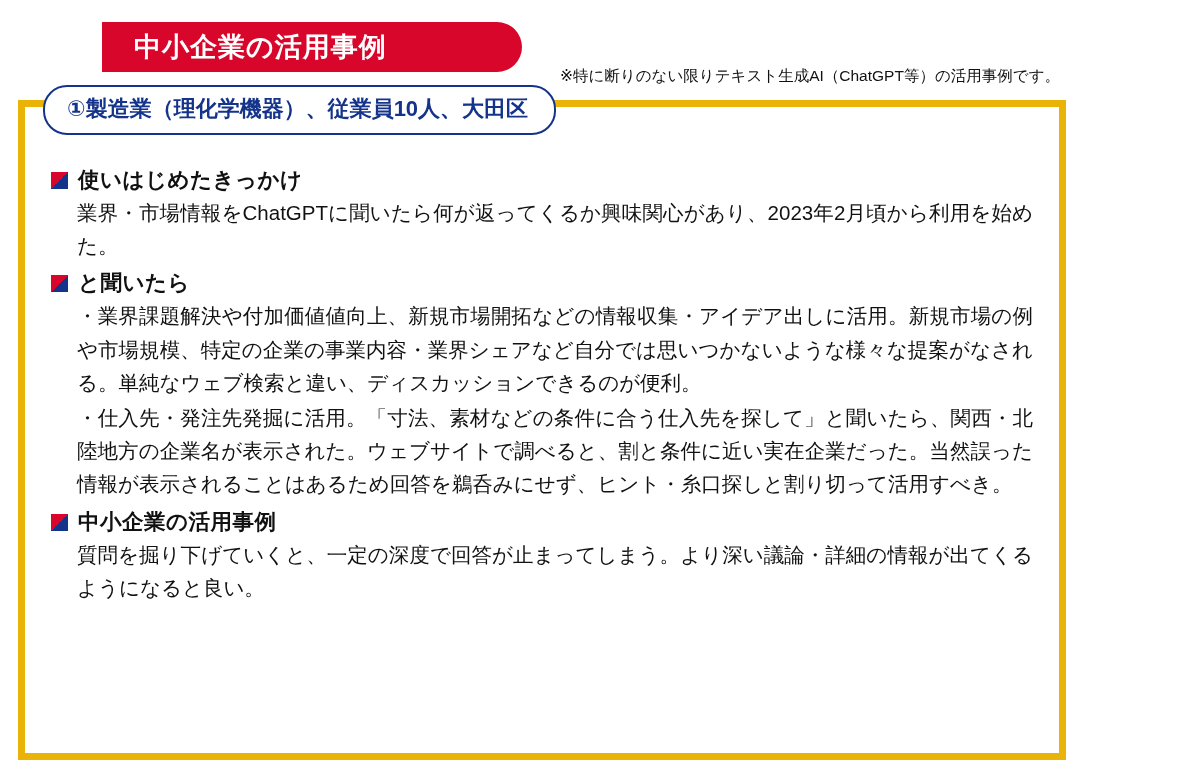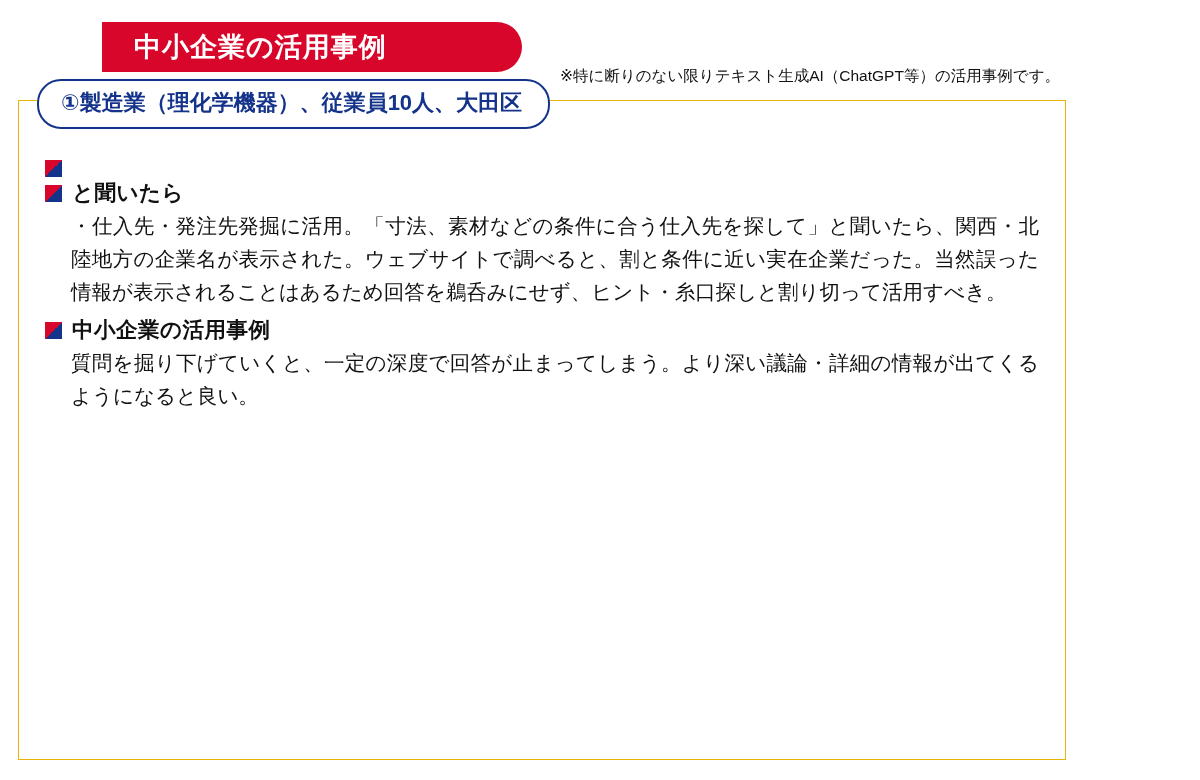--- a/index.html
+++ b/index.html
@@ -52,21 +52,21 @@
     right: 6px;
     top: 52px;
     font-size: 15.5px;
     color: #111111;
     white-space: nowrap;
   }
 
   
   .card {
     position: relative;
-    border: 1px solid #eab308;
+    border: 7px solid #eab308;
     box-sizing: border-box;
     height: 660px;
     padding: 0;
     background: #fff;
   }
   .case-pill {
     position: absolute;
     left: 18px;
     top: -22px;
     background: #ffffff;
@@ -133,29 +133,34 @@
   </div>
 
   <div class="card">
     <div class="case-pill">①製造業（理化学機器）、従業員10人、大田区</div>
 
     <div class="content">
 
       <div class="section">
         <div class="sec-head">
           <span class="marker"></span>
+          <span class="sec-title">使いはじめたきっかけ</span>
+        </div>
+        <div class="sec-body">
+          <p class="para">業界・市場情報をChatGPTに聞いたら何が返ってくるか興味関心があり、2023年2月頃から利用を始めた。</p>
         </div>
       </div>
 
       <div class="section">
         <div class="sec-head">
           <span class="marker"></span>
           <span class="sec-title">と聞いたら</span>
         </div>
         <div class="sec-body">
+          <p class="para indent">・業界課題解決や付加価値値向上、新規市場開拓などの情報収集・アイデア出しに活用。新規市場の例や市場規模、特定の企業の事業内容・業界シェアなど自分では思いつかないような様々な提案がなされる。単純なウェブ検索と違い、ディスカッションできるのが便利。</p>
           <p class="para indent">・仕入先・発注先発掘に活用。「寸法、素材などの条件に合う仕入先を探して」と聞いたら、関西・北陸地方の企業名が表示された。ウェブサイトで調べると、割と条件に近い実在企業だった。当然誤った情報が表示されることはあるため回答を鵜呑みにせず、ヒント・糸口探しと割り切って活用すべき。</p>
         </div>
       </div>
 
       <div class="section">
         <div class="sec-head">
           <span class="marker"></span>
           <span class="sec-title">中小企業の活用事例</span>
         </div>
         <div class="sec-body">

